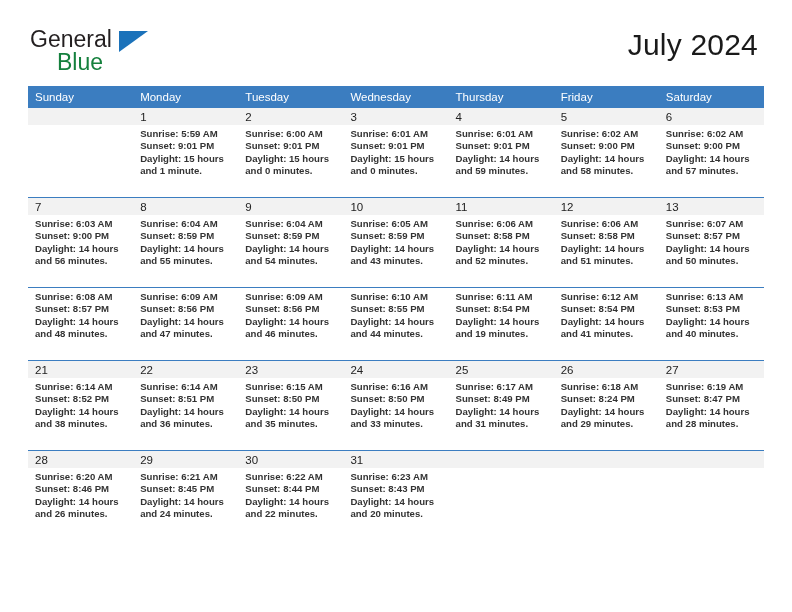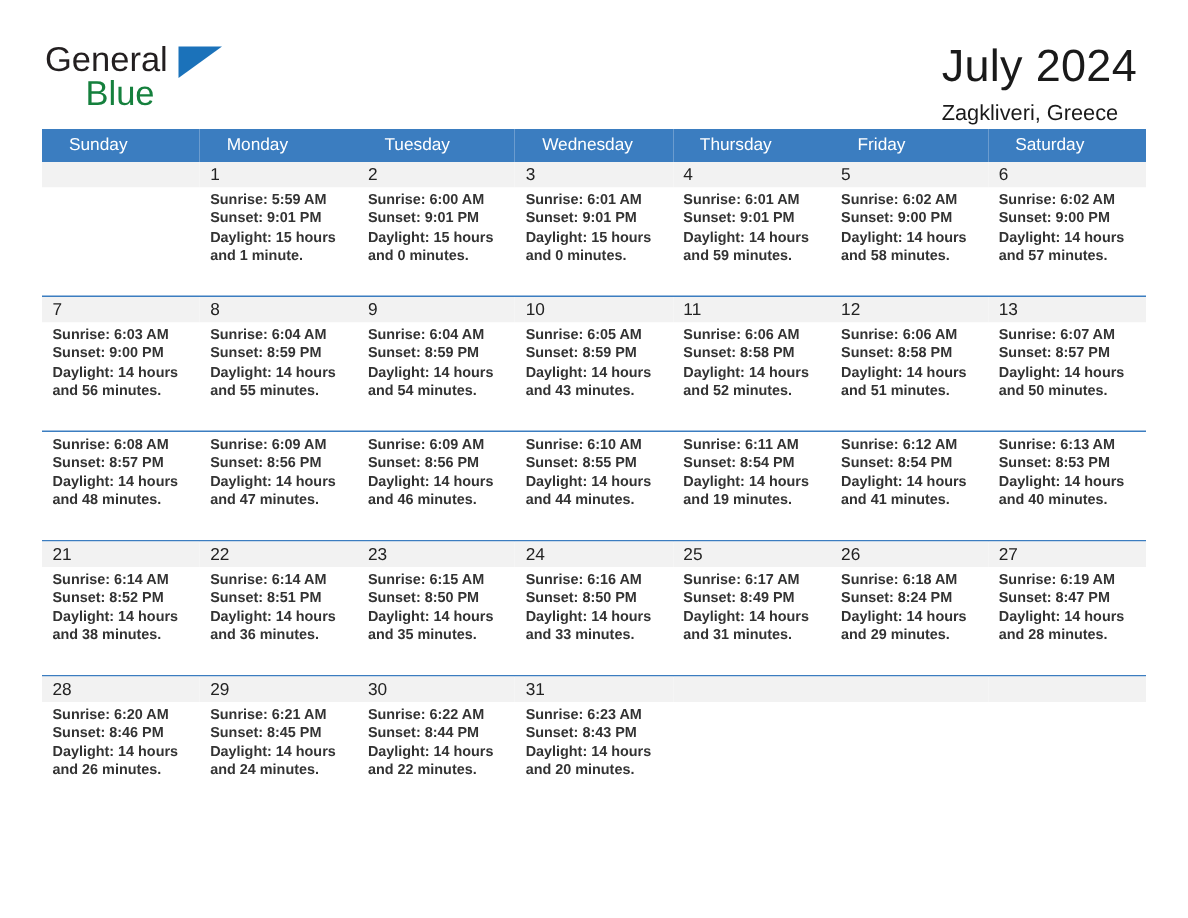--- a/index.html
+++ b/index.html
@@ -46,21 +46,21 @@
   }
   .logo-tri {
     position: absolute;
     left: 89px;
     top: 3px;
     width: 0; height: 0;
     border-left: 29px solid #1b72ba;
     border-bottom: 21px solid transparent;
   }
   .title-wrap {
-    text-align: left;
+    text-align: center;
     padding-top: 0px;
   }
   .cal-title {
     font-size: 30px;
     color: #1a1a1a;
     font-weight: normal;
     line-height: 34px;
     letter-spacing: 0.2px;
   }
   .cal-sub {
@@ -75,21 +75,21 @@
     width: 736px;
     border-collapse: collapse;
     table-layout: fixed;
   }
   .cal th {
     background: #3b7dc0;
     color: #ffffff;
     font-weight: normal;
     font-size: 11.5px;
     text-align: left;
-    padding: 5px 0 5px 18px;
+    padding: 5px 0 5px 7px;
     height: 21px;
     border: none;
   }
   .daynum-row td {
     background: #f2f2f2;
     font-size: 11.5px;
     color: #222222;
     padding: 3px 0 2px 7px;
     height: 17px;
     vertical-align: top;
@@ -125,21 +125,20 @@
 <div class="page">
 
   <div class="header">
     <div class="logo">
       <span class="logo-general">General</span>
       <span class="logo-tri"></span>
       <span class="logo-blue">Blue</span>
     </div>
     <div class="title-wrap">
       <div class="cal-title">July 2024</div>
-      <div class="cal-sub">Zagkliveri, Greece</div>
     </div>
   </div>
 
   <table class="cal">
     <thead>
       <tr>
         <th>Sunday</th>
         <th>Monday</th>
         <th>Tuesday</th>
         <th>Wednesday</th>

